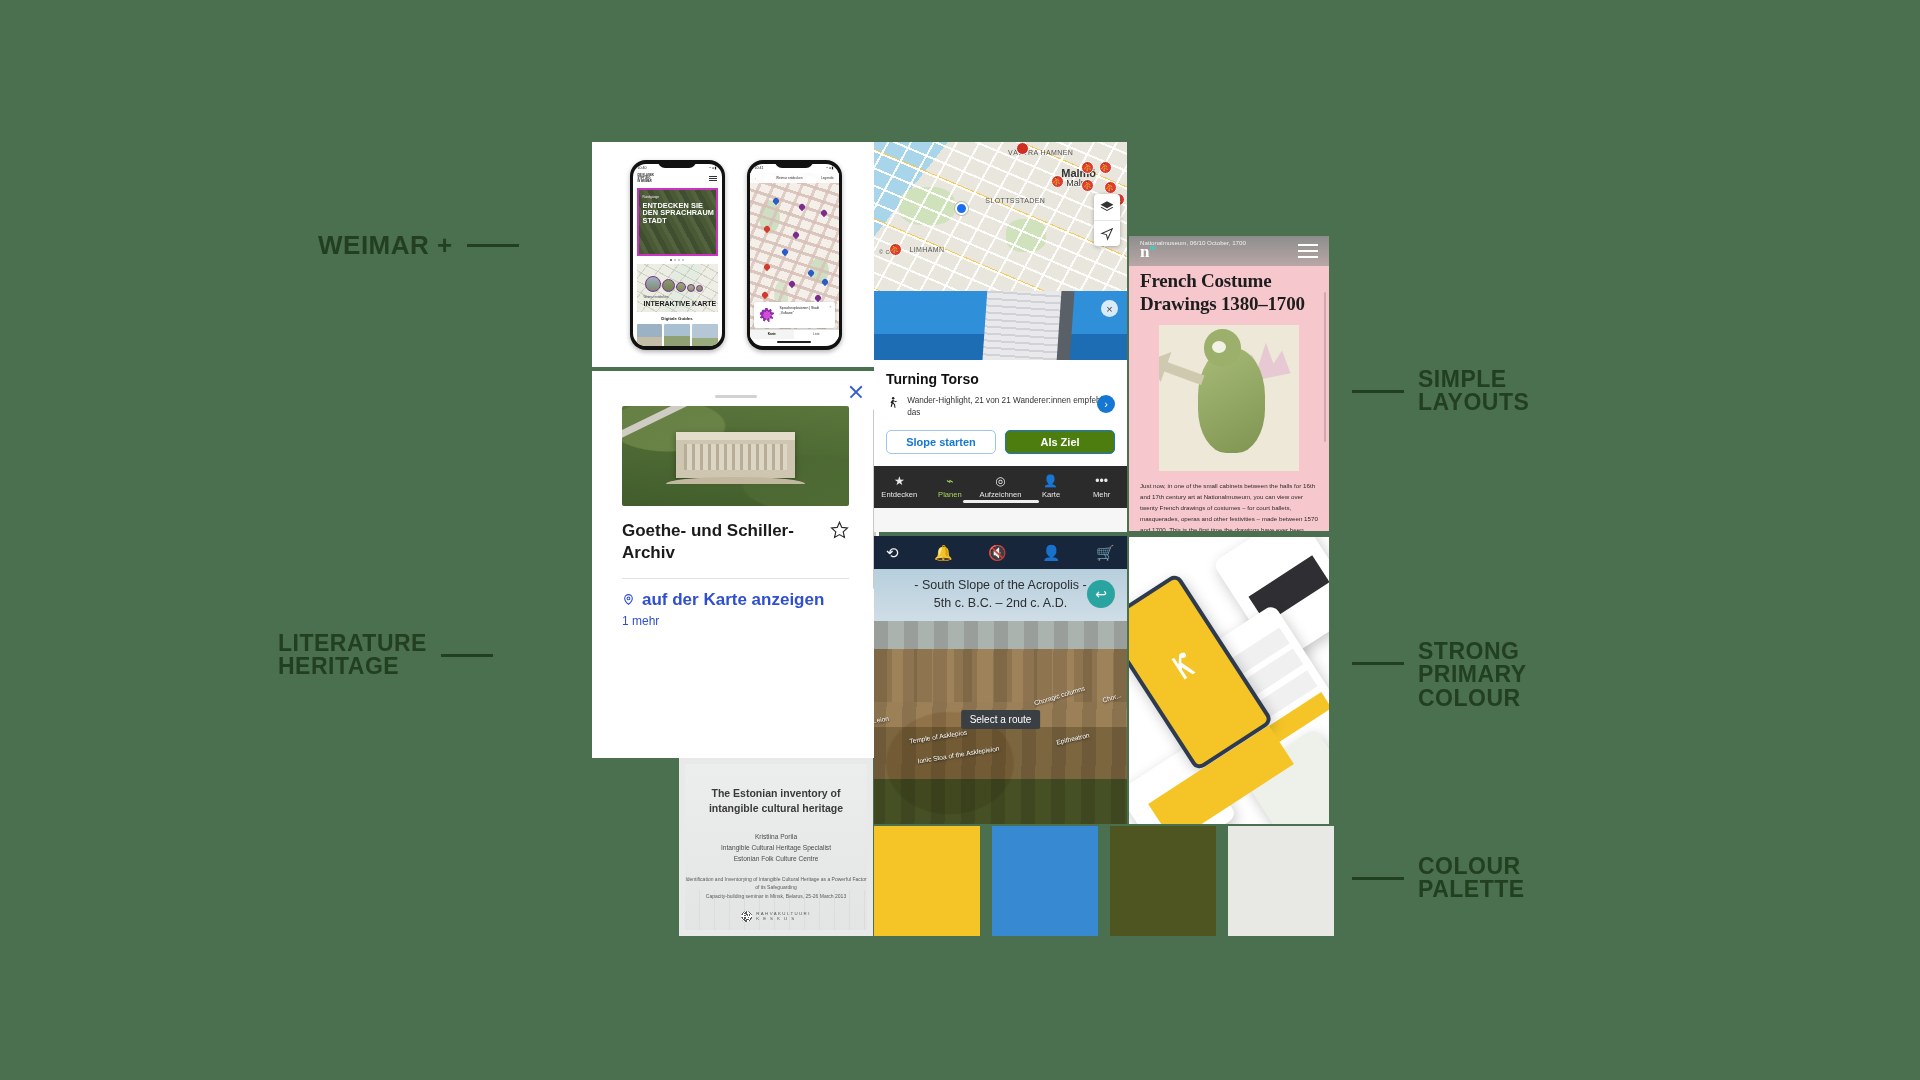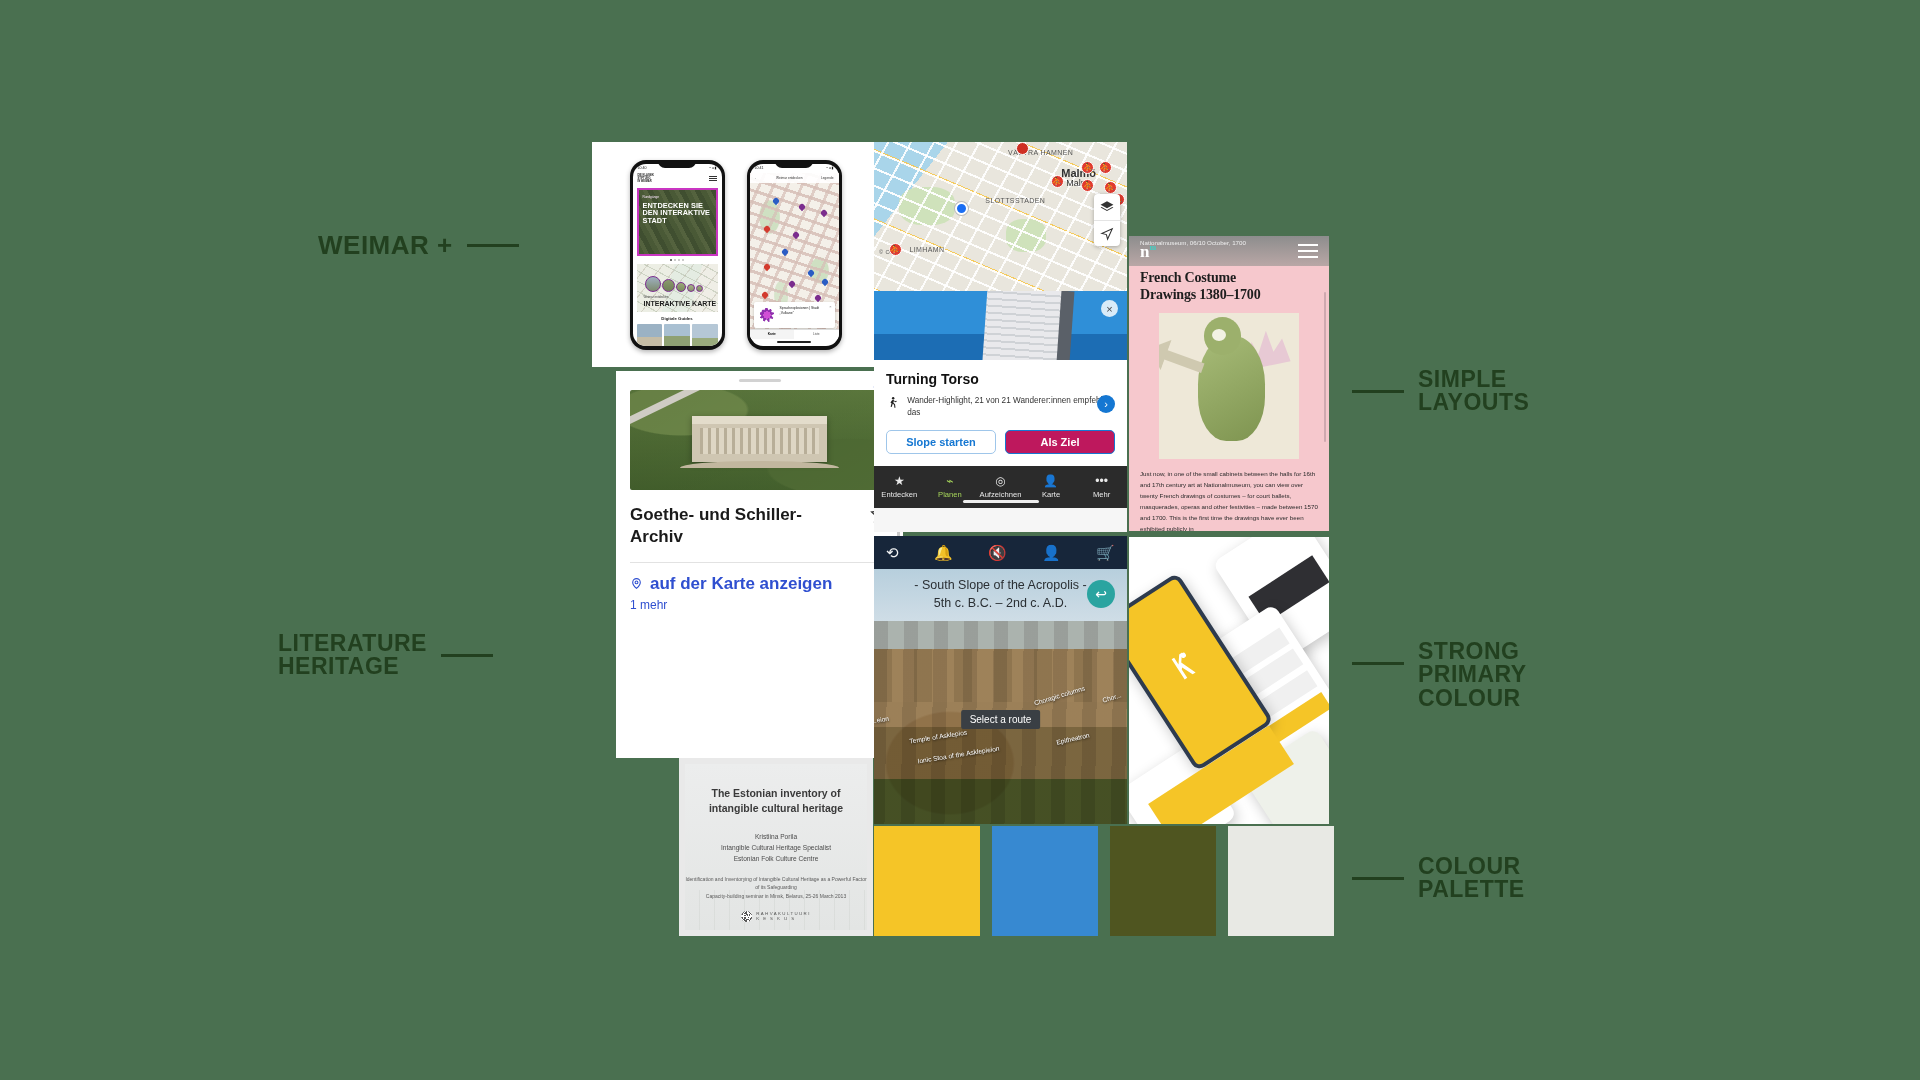--- a/index.html
+++ b/index.html
@@ -108,21 +108,21 @@
   .mapcard .xc{position:absolute;right:3px;top:2px;font-size:4px;color:#888;}
   .maptabs{position:absolute;left:0;right:0;bottom:7px;height:10px;display:flex;z-index:6;
            background:#fff;border-top:.5px solid #ddd;}
   .maptabs div{flex:1;display:flex;align-items:center;justify-content:center;
                font-size:3.2px;color:#555;}
   .maptabs div.on{color:#111;font-weight:700;background:#f4f4f4;}
   .homebar{position:absolute;left:50%;transform:translateX(-50%);bottom:3px;
            width:34px;height:1.6px;border-radius:1px;background:#222;z-index:7;}
 
   
-  #c-goethe { left: 592px; top: 371px; width: 287px; height: 387px; padding: 0; margin-left: 24px; }
+  #c-goethe { left: 592px; top: 371px; width: 287px; height: 387px; padding: 16px; }
   .grab { width:42px;height:3px;border-radius:2px;background:#d2d2d2;margin:8px auto 0; }
   .g-close { position:absolute; right:14px; top:12px; width:18px; height:18px; }
   .g-close:before,.g-close:after{content:"";position:absolute;left:1px;top:8px;width:16px;
     height:1.6px;background:#3a5fcd;}
   .g-close:before{transform:rotate(45deg);} .g-close:after{transform:rotate(-45deg);}
   .g-img { margin:8px 14px 0; height:100px; border-radius:2px;
     background:
       linear-gradient(150deg, rgba(0,0,0,.08), rgba(0,0,0,0)),
       radial-gradient(ellipse at 20% 20%, #6f8a4a 0 22%, transparent 23%),
       radial-gradient(ellipse at 85% 78%, #4f6b34 0 26%, transparent 27%),
@@ -189,21 +189,21 @@
   .tt-info h3{font-size:14px;font-weight:700;color:#111;}
   .tt-row{display:flex;gap:8px;align-items:flex-start;margin-top:8px;}
   .tt-row .meta{font-size:8.2px;line-height:1.45;color:#333;}
   .tt-arrow{position:absolute;right:12px;width:18px;height:18px;border-radius:50%;
     background:#1577d2;color:#fff;display:flex;align-items:center;justify-content:center;
     font-size:11px;}
   .tt-btns{display:flex;gap:9px;margin-top:11px;}
   .tt-btns button{flex:1;height:24px;border-radius:5px;font-size:11px;font-weight:700;
     cursor:pointer;font-family:inherit;}
   .btn-o{background:#fff;border:1px solid #9fc6ea;color:#1577d2;}
-  .btn-f{background:#be185d;border:1px solid #1577d2;color:#fff;}
+  .btn-f{background:#4d7c0f;border:1px solid #1577d2;color:#fff;}
   .tt-nav{background:#2b2b2b;height:42px;display:flex;align-items:center;}
   .tt-nav div{flex:1;text-align:center;color:#e9e9e9;font-size:7.6px;}
   .tt-nav div .ic{display:block;font-size:12px;line-height:1.25;margin-bottom:1px;}
   .tt-nav div.on{color:#a6d55a;}
   .tt-home{height:0;position:relative;}
   .tt-home:after{content:"";position:absolute;left:50%;transform:translateX(-50%);
     bottom:5px;width:76px;height:3px;border-radius:2px;background:#eee;}
 
   
   #c-acro { left: 874px; top: 536px; width: 253px; height: 288px; background:#0f2233; }
@@ -234,21 +234,21 @@
   #c-french { left: 1129px; top: 236px; width: 200px; height: 295px; background:#f6c8cd; }
   .fr-top{position:relative;height:30px;background:linear-gradient(#8d8d8d,#b9a7a6);
           display:flex;align-items:center;justify-content:space-between;padding:0 11px;}
   .fr-top .bc{font-size:6.2px;color:#efefef;position:absolute;left:11px;top:3px;}
   .nm-logo{font-family:"Liberation Serif",serif;font-weight:700;font-size:17px;color:#fff;
            line-height:1;position:relative;z-index:2;}
   .nm-logo sup{font-size:8px;color:#3fd0c4;}
   .fr-burger{width:20px;z-index:2;}
   .fr-burger i{display:block;height:2px;background:#fff;margin:3.6px 0;}
   .fr-body{background:#f6c8cd;padding:4px 11px 0;}
-  .fr-h1{font-family:"Liberation Serif",serif;font-weight:700;font-size:14px;
+  .fr-h1{font-family:"Liberation Serif",serif;font-weight:700;font-size:19px;
          color:#1d1d1d;line-height:1.2;letter-spacing:-.2px;}
   .fr-art{margin:9px auto 0;width:140px;height:146px;background:#eee8d8;
           position:relative;overflow:hidden;}
   .fig{position:absolute;left:28%;top:16%;width:48%;height:72%;
     background:linear-gradient(150deg,#a8bc78,#7e9450);border-radius:46% 46% 42% 42%;}
   .fig:before{content:"";position:absolute;left:8%;top:-18%;width:56%;height:36%;
     border-radius:50%;background:#9cb06c;}
   .fig:after{content:"";position:absolute;left:20%;top:-7%;width:22%;height:12%;
     border-radius:50%;background:#f2f2e4;}
   .horn{position:absolute;left:2%;top:30%;width:30%;height:7%;background:#cfc9b0;
@@ -358,21 +358,21 @@
 STIFTUNG
 IN WEIMAR</div>
             <div class="burger">
                 <i></i>
                 <i></i>
                 <i></i>
               </div>
           </div>
           <div class="hero">
             <div class="kicker">Rundgänge</div>
-            <div class="htitle">ENTDECKEN SIE DEN INTERAKTIVE STADT</div>
+            <div class="htitle">ENTDECKEN SIE DEN SPRACHRAUM STADT</div>
           </div>
           <div class="dots">
               <i class="on"></i>
               <i></i>
               <i></i>
               <i></i>
             </div>
           <div class="mapsec">
             <div class="bubbles">
               <span class="bub b1"></span>

